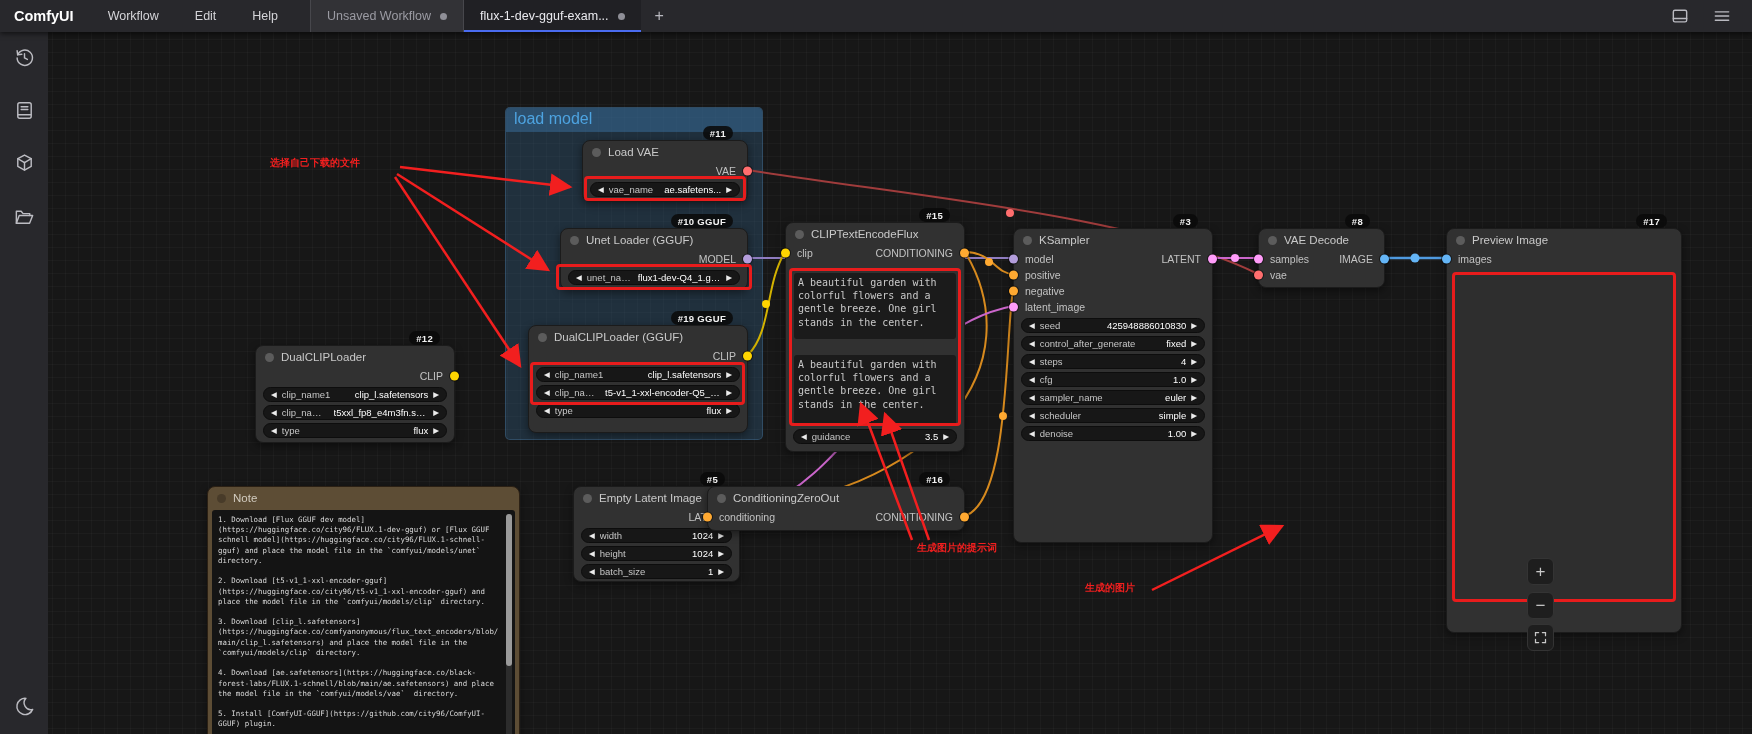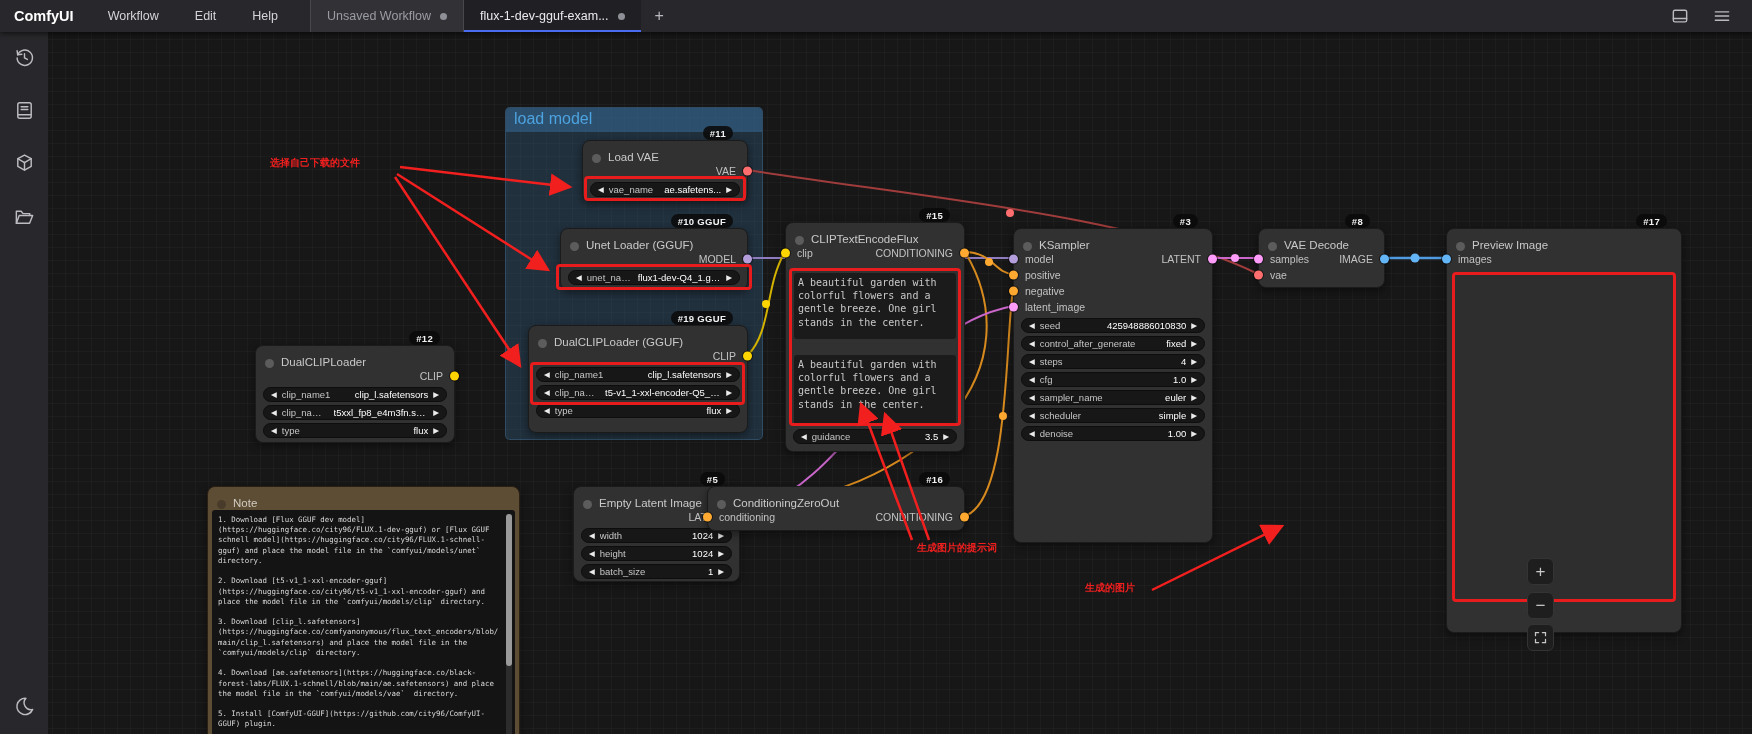--- a/index.html
+++ b/index.html
@@ -38,21 +38,21 @@
 
   
   .group { position:absolute; left:505px; top:107px; width:258px; height:333px; z-index:1;
     background:rgba(52,99,141,0.33); border:1px solid rgba(90,150,200,0.28); border-radius:5px; }
   .group-title { height:24px; background:rgba(56,110,158,0.5); color:#4da3e0; font-size:16px;
     padding:2px 8px 0; border-radius:4px 4px 0 0; white-space:nowrap; overflow:hidden; }
 
   
   .node { position:absolute; background:#313131; border:1px solid #1b1b1b; border-radius:8px;
     box-shadow:0 3px 9px rgba(0,0,0,.45); z-index:3; }
-  .nh { height:22px; display:flex; align-items:flex-end; gap:7px; padding:0 9px; font-size:11.5px;
+  .nh { height:22px; display:flex; align-items:center; gap:7px; padding:0 9px; font-size:11.5px;
     color:#c9c9c9; white-space:nowrap; overflow:hidden; }
   .ndot { width:9px; height:9px; border-radius:50%; background:#5c5c5c; flex:none; }
   .badge { position:absolute; top:-15px; right:14px; background:rgba(10,10,10,.88); color:#f2f2f2;
     font-weight:bold; font-size:9.5px; padding:1.5px 7px; border-radius:8px; letter-spacing:.3px; white-space:nowrap; }
   .prow { position:relative; height:16px; display:flex; align-items:center; justify-content:space-between;
     padding:0 11px; font-size:10.5px; color:#c2c2c2; }
   .plab { white-space:nowrap; }
   .plab.out { margin-left:auto; }
   .pdot { position:absolute; top:50%; width:9px; height:9px; border-radius:50%;
     transform:translateY(-50%); box-shadow:0 0 0 1px rgba(0,0,0,.5); }

